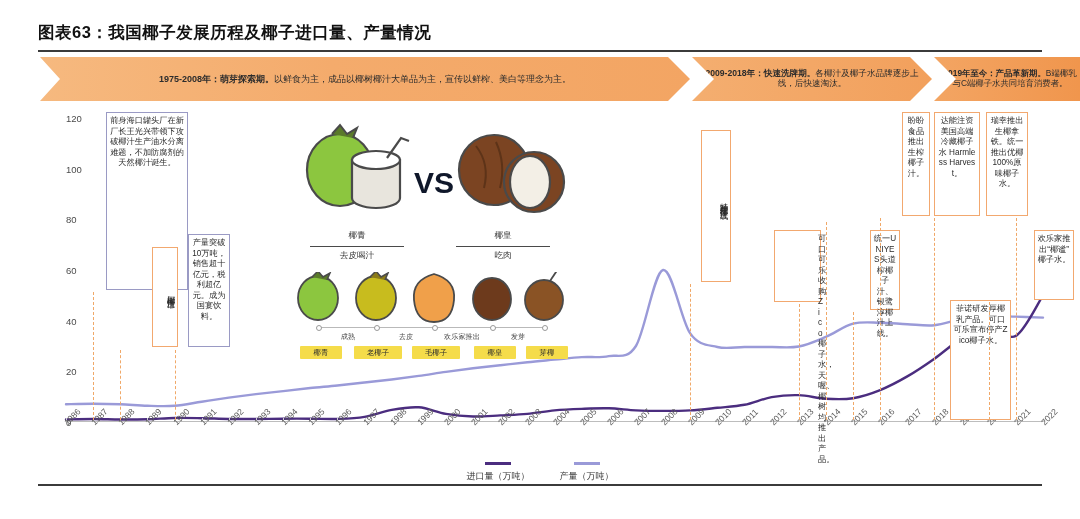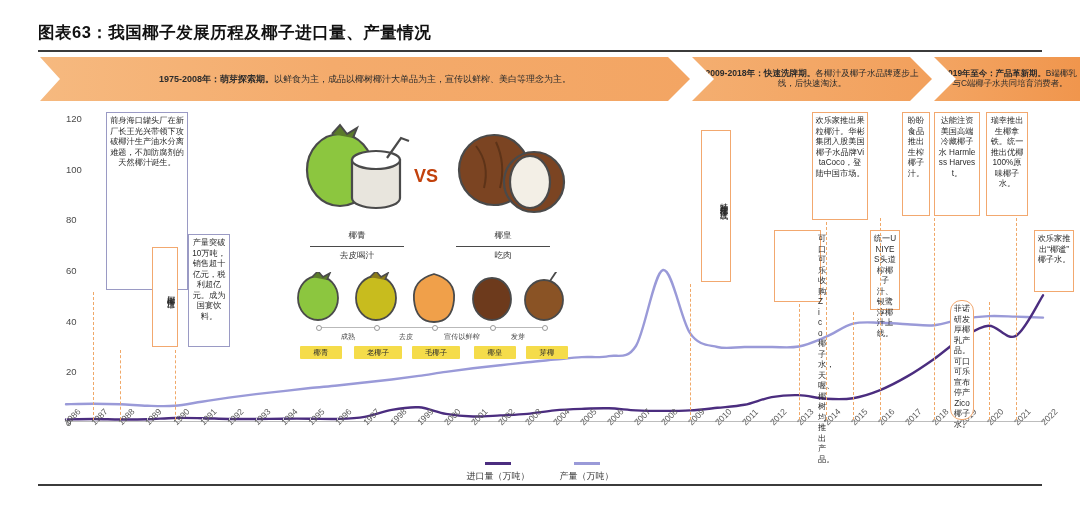--- a/index.html
+++ b/index.html
@@ -68,21 +68,21 @@
     font-size:8.2px;text-align:center;word-break:break-all;
   }
   .note.blue{border-color:#9a9ac4;}
   .note.vert{
     writing-mode:vertical-rl;text-orientation:upright;
     padding:4px 2px;letter-spacing:1px;
   }
 
   
   .illus{position:absolute;left:292px;top:118px;width:272px;height:210px;}
-  .vs{position:absolute;left:122px;top:48px;font-size:18px;font-weight:bold;color:#c2410c;font-family:"Liberation Sans",sans-serif;}
+  .vs{position:absolute;left:122px;top:48px;font-size:30px;font-weight:bold;color:#0f172a;font-family:"Liberation Sans",sans-serif;}
   .cap{position:absolute;text-align:center;font-size:8.6px;color:#333;white-space:nowrap;}
   .caprule{position:absolute;height:1.4px;background:#4a4a4a;}
 
   .pill{
     position:absolute;background:#f5dc4a;color:#2b2b2b;font-size:7.4px;
     padding:1.5px 3px;border-radius:1px;white-space:nowrap;text-align:center;
   }
   .steplab{position:absolute;font-size:7.2px;color:#4a4a4a;white-space:nowrap;text-align:center;}
   .stepline{position:absolute;height:1px;background:#b9b9b9;}
   .dot{position:absolute;width:4px;height:4px;border:1px solid #9a9a9a;border-radius:50%;background:#fff;}
@@ -215,33 +215,32 @@
       <div class="note blue" style="left: 66px; top: 0px; width: 82px; height: 178px;">前身海口罐头厂在新厂长王光兴带领下攻破椰汁生产油水分离难题，不加防腐剂的天然椰汁诞生。</div>
       <div class="vline" style="left: 80.2778px; top: 238px; height: 70px;"></div>
       <div class="note vert" style="left: 112px; top: 135px; width: 26px; height: 100px;">椰树椰汁上市。</div>
       <div class="vline" style="left: 134.556px; top: 238px; height: 70px;"></div>
       <div class="note blue" style="left: 148px; top: 122px; width: 42px; height: 113px;">产量突破10万吨，销售超十亿元，税利超亿元。成为国宴饮料。</div>
       <div class="vline" style="left: 650.194px; top: 172px; height: 136px;"></div>
       <div class="note vert" style="left: 661px; top: 18px; width: 30px; height: 152px;">特种兵生榨椰子汁上线。</div>
       <div class="vline" style="left: 758.75px; top: 192px; height: 116px;"></div>
       <div class="note" style="left: 734px; top: 118px; width: 30px; height: 72px; padding-left: 43px;">可口可乐收购Zico椰子水，天喔、椰树均推出产品。</div>
       <div class="vline" style="left: 785.889px; top: 110px; height: 198px;"></div>
-      <div class="note" style="left: 772px; top: 0px; width: 56px; height: 108px;">欢乐家推出果粒椰汁。华彬集团入股美国椰子水品牌VitaCoco，登陆中国市场。</div>
       <div class="vline" style="left: 813.028px; top: 200px; height: 108px;"></div>
       <div class="note" style="left: 830px; top: 118px; width: 30px; height: 80px;">统一UNIYES头道榨椰子汁、银鹭淳椰汁上线。</div>
       <div class="vline" style="left: 840.167px; top: 106px; height: 202px;"></div>
       <div class="note" style="left: 862px; top: 0px; width: 28px; height: 104px;">盼盼食品推出生榨椰子汁。</div>
       <div class="vline" style="left: 894.444px; top: 106px; height: 202px;"></div>
       <div class="note" style="left: 894px; top: 0px; width: 46px; height: 104px;">达能注资美国高端冷藏椰子水 Harmless Harvest。</div>
       <div class="vline" style="left: 921.583px; top: 240px; height: 68px;"></div>
-      <div class="note" style="left: 910px; top: 188px; width: 24px; height: 120px; border-radius: 11px;">菲诺研发厚椰乳产品。可口可乐宣布停产Zico椰子水。</div>
+      <div class="note" style="left: 910px; top: 188px; width: 61px; height: 120px;">菲诺研发厚椰乳产品。可口可乐宣布停产Zico椰子水。</div>
       <div class="vline" style="left: 975.861px; top: 106px; height: 202px;"></div>
       <div class="note" style="left: 946px; top: 0px; width: 42px; height: 104px;">瑞幸推出生椰拿铁。统一推出优椰100%原味椰子水。</div>
       <div class="vline" style="left: 948.722px; top: 190px; height: 118px;"></div>
-      <div class="note" style="left: 994px; top: 118px; width: 40px; height: 62px;">欢乐家推出“椰谧”椰子水。</div>
+      <div class="note" style="left: 994px; top: 118px; width: 40px; height: 70px;">欢乐家推出“椰谧”椰子水。</div>
     </div>
 
   <div class="illus">
 
     <svg width="150" height="110" style="position:absolute;left:0;top:0">
       <ellipse cx="48" cy="52" rx="33" ry="36" fill="#8cc63f" stroke="#4a4a4a" stroke-width="2.2"></ellipse>
       <path d="M40 16 l8 -9 l7 9 l10 -6 l-4 10" fill="#5a7a2a" stroke="#4a4a4a" stroke-width="2"></path>
       <path d="M60 42 h48 v38 a24 10 0 0 1 -48 0 z" fill="#e8e5dd" stroke="#4a4a4a" stroke-width="2.2"></path>
       <ellipse cx="84" cy="42" rx="24" ry="9" fill="#ffffff" stroke="#4a4a4a" stroke-width="2.2"></ellipse>
       <path d="M95 40 l14 -20 l8 3" fill="none" stroke="#4a4a4a" stroke-width="2.2"></path>
@@ -277,21 +276,21 @@
 
     <div class="stepline" style="left:26px;top:209px;width:226px;"></div>
     <div class="dot" style="left:24px;top:207px;"></div>
     <div class="dot" style="left:82px;top:207px;"></div>
     <div class="dot" style="left:140px;top:207px;"></div>
     <div class="dot" style="left:198px;top:207px;"></div>
     <div class="dot" style="left:250px;top:207px;"></div>
 
     <div class="steplab" style="left:34px;top:214px;width:44px;">成熟</div>
     <div class="steplab" style="left:92px;top:214px;width:44px;">去皮</div>
-    <div class="steplab" style="left:144px;top:214px;width:52px;">宣传以鲜榨</div>
+    <div class="steplab" style="left:144px;top:214px;width:52px;">欢乐家推出</div>
     <div class="steplab" style="left:204px;top:214px;width:44px;">发芽</div>
 
     <div class="pill" style="left:8px;top:228px;width:36px;">椰青</div>
     <div class="pill" style="left:62px;top:228px;width:42px;">老椰子</div>
     <div class="pill" style="left:120px;top:228px;width:42px;">毛椰子</div>
     <div class="pill" style="left:182px;top:228px;width:36px;">椰皇</div>
     <div class="pill" style="left:234px;top:228px;width:36px;">芽椰</div>
   </div>
 
   <div class="legend">

